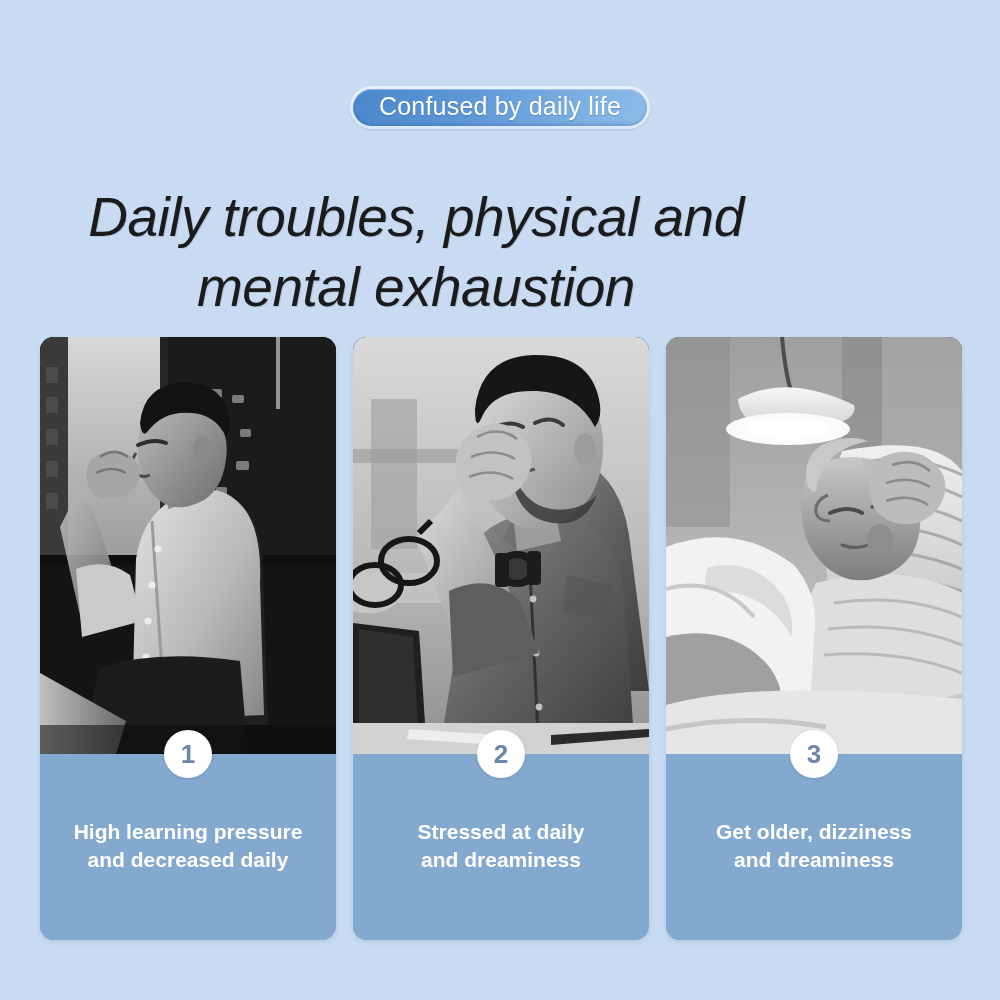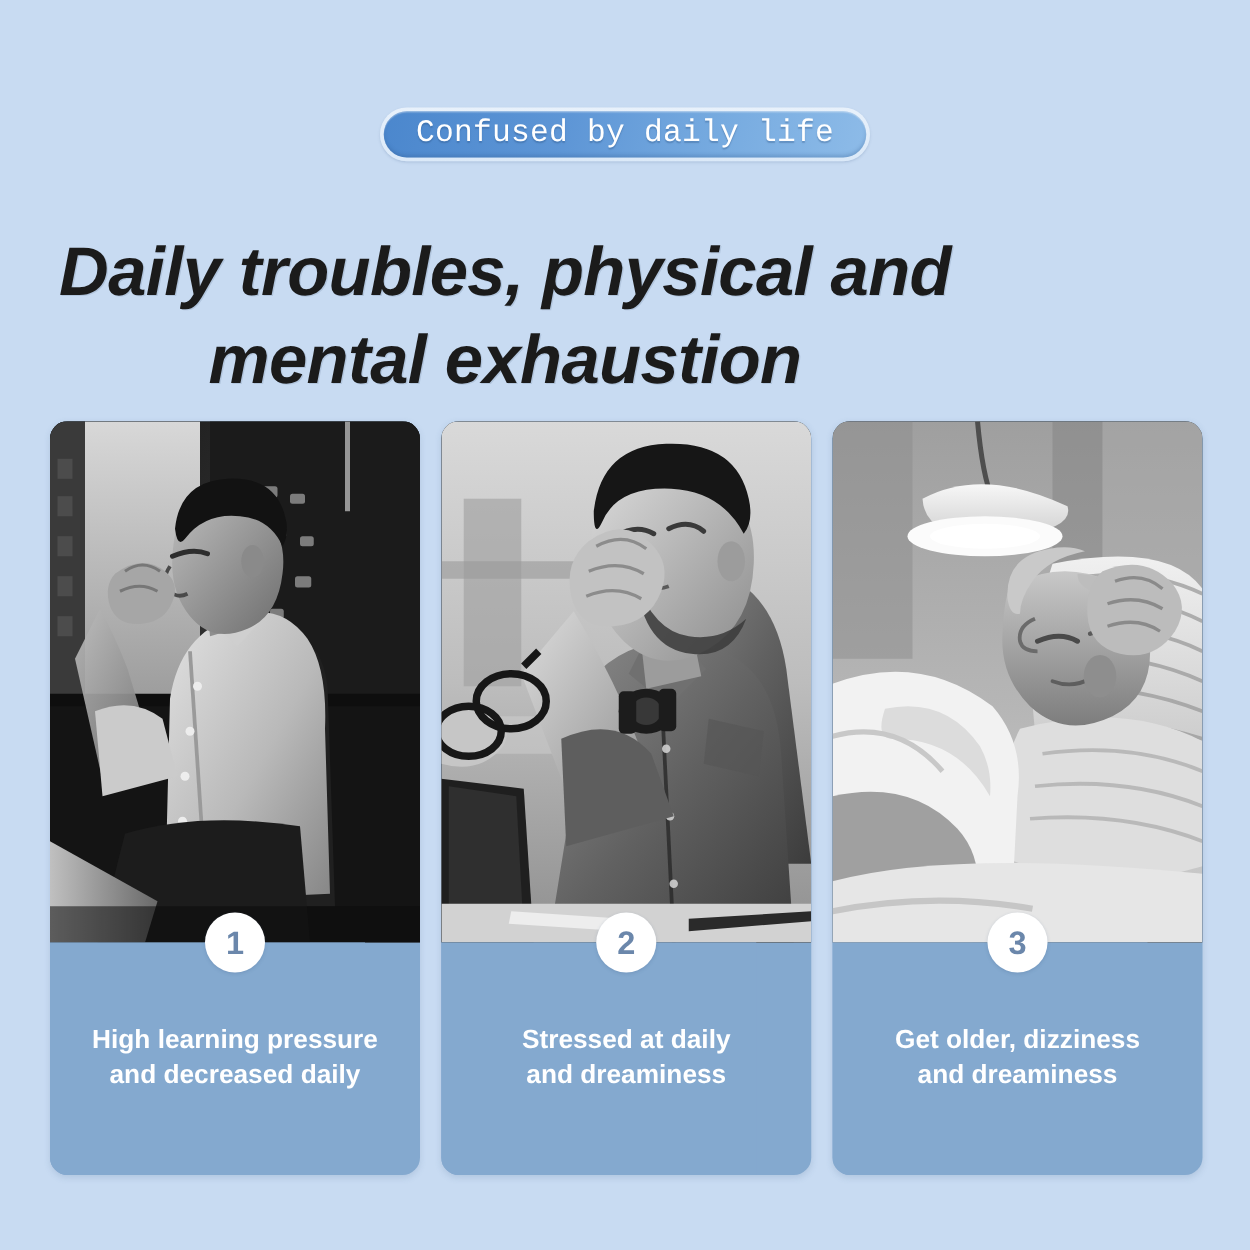--- a/index.html
+++ b/index.html
@@ -22,21 +22,20 @@
     top: 86px;
     width: 1000px;
     display: flex;
     justify-content: center;
   }
   .pill-outer {
     border-radius: 999px;
     padding: 3px;
     background: linear-gradient(180deg, #e8f1fb 0%, #dbe9f8 100%);
     box-shadow: 0 1px 2px rgba(90,120,160,0.25);
-    font-family: Liberation Mono, monospace;
   }
   .pill-inner {
     border-radius: 999px;
     padding: 5px 26px 7px 26px;
     background: linear-gradient(100deg, #4b87cd 0%, #5e96d6 38%, #77abe0 70%, #8dbbe8 100%);
     box-shadow: inset 0 1px 1px rgba(255,255,255,0.35),
                 inset 0 -2px 3px rgba(40,80,130,0.25);
   }
   .pill-text {
     color: #ffffff;
@@ -44,27 +43,27 @@
     font-weight: 400;
     letter-spacing: 0.2px;
     line-height: 1;
     white-space: nowrap;
     text-shadow: 0 1px 1px rgba(40,80,130,0.35);
   }
 
   
   .heading {
     position: absolute;
-    left: 0;
+    left: 12px;
     top: 145px;
     width: 808px;
     text-align: center;
     color: #1b1b1b;
     font-size: 55px;
-    font-weight: bold;
+    font-weight: normal;
     font-style: italic;
     line-height: 1.28;
     letter-spacing: -0.5px;
     text-shadow: 1px 1px 0 rgba(120,140,170,0.28);
   }
   .heading .line { display: block; }
 
   
   .cards {
     position: absolute;

